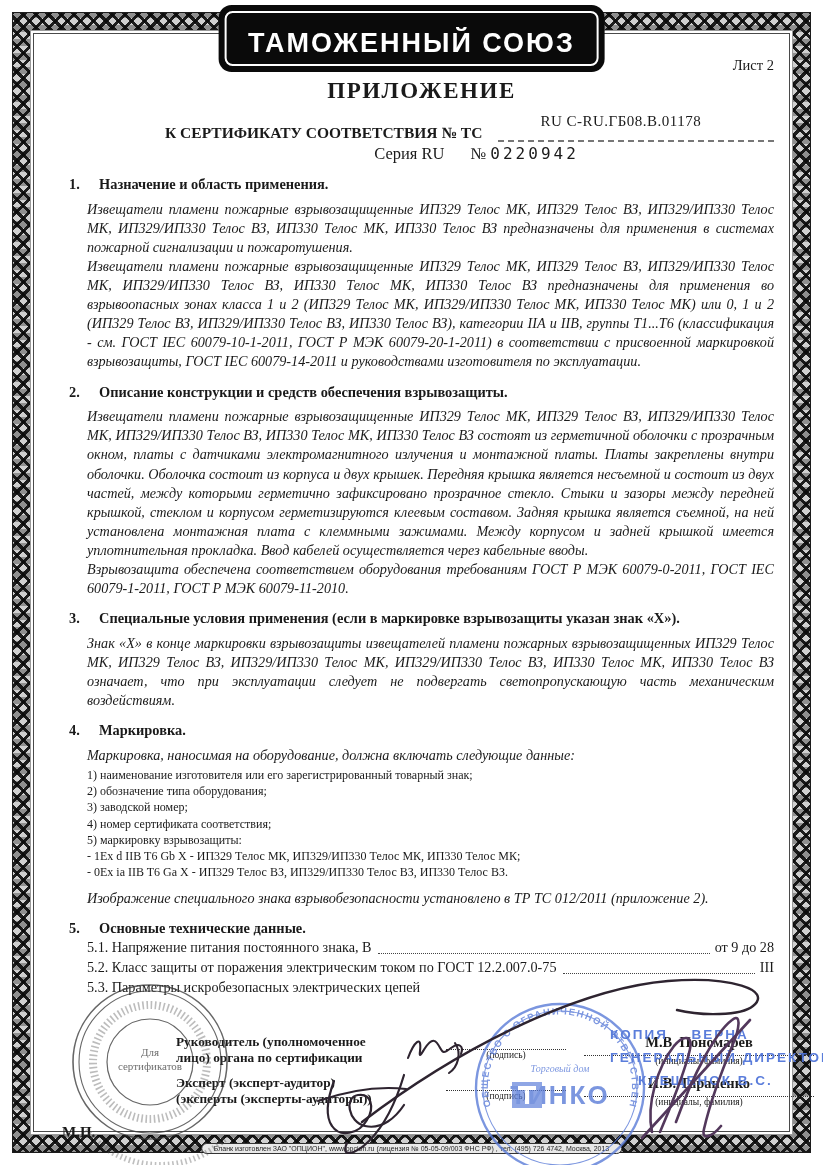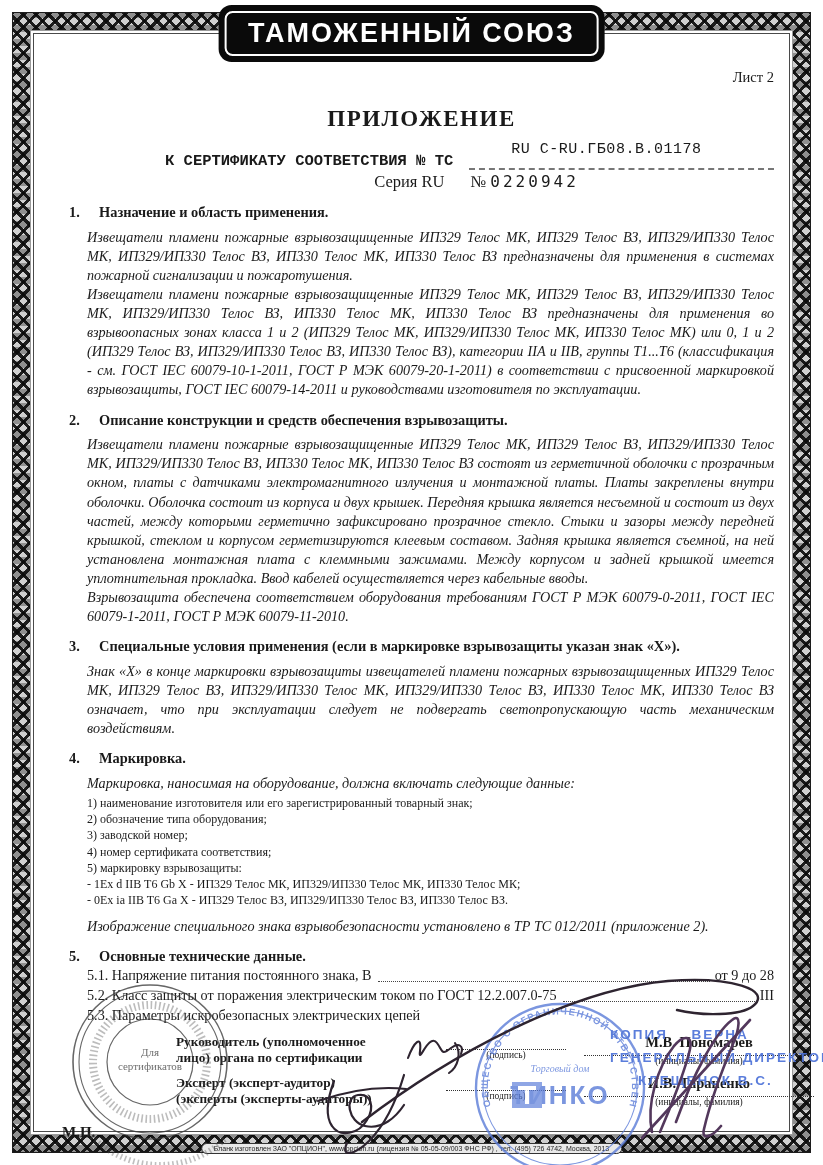--- a/index.html
+++ b/index.html
@@ -11,26 +11,26 @@
       repeating-linear-gradient(45deg, rgba(10,10,10,.9) 0 3px, rgba(255,255,255,0) 3px 9px),
       repeating-linear-gradient(-45deg, rgba(10,10,10,.9) 0 3px, rgba(255,255,255,0) 3px 9px),
       repeating-linear-gradient(0deg, #8f8f8f 0 7px, #cfcfcf 7px 14px);}
   .inner{position:absolute;inset:33px;background:#fff;border:1px solid #4a4a4a;
          box-shadow:0 0 0 2px #ffffff, 0 0 0 3px #9a9a9a;}
   .content{position:absolute;inset:33px;padding:24px 16px 0 36px;box-sizing:border-box;}
 
   
   .badge{position:absolute;top:7px;left:50%;transform:translateX(-50%);z-index:5;
          background:#0a0a0a;border-radius:11px;padding:4px;box-shadow:0 0 0 2px #0a0a0a;}
-  .badge-inner{border:2px solid #fff;border-radius:8px;padding:5px 22px 5px;
+  .badge-inner{border:2px solid #fff;border-radius:8px;padding:15px 22px 5px;
          color:#fff;font-family:"Liberation Sans",sans-serif;font-weight:bold;
          font-size:27px;letter-spacing:2px;white-space:nowrap;}
-  .sheet{ text-align:right;font-size:14.5px;margin-top:12px;}
-  .doc-title{text-align:center;font-weight:bold;font-size:23px;letter-spacing:1.5px;margin-top:20px;}
-  .cert-line{display:flex;align-items:flex-end;margin:8px 0 0 96px;font-weight:bold;font-size:15.5px;white-space:nowrap;font-family:Liberation Mono, monospace;}
+  .sheet{ text-align:right;font-size:14.5px;margin-top:0;}
+  .doc-title{text-align:center;font-weight:bold;font-size:23px;letter-spacing:1.5px;margin-top:4px;}
+  .cert-line{display:flex;align-items:flex-end;margin:8px 0 0 96px;font-weight:bold;font-size:15.5px;white-space:nowrap;}
   .cert-line .lbl{margin-right:10px;}
   .cert-slot{flex:1;border-bottom:2px dashed #777;margin-left:6px;text-align:left;}
   .cert-number{display:inline-block;font-weight:normal;font-size:15px;letter-spacing:.5px;
                padding:0 0 10px 42px;}
   .series-line{display:flex;justify-content:center;gap:26px;margin-top:2px;
                font-size:16.5px;transform:translateX(55px);}
   .series-number{font-family:"DejaVu Sans Mono",monospace;font-size:16px;letter-spacing:3px;}
 
   
   .sec{margin-top:11px;}

